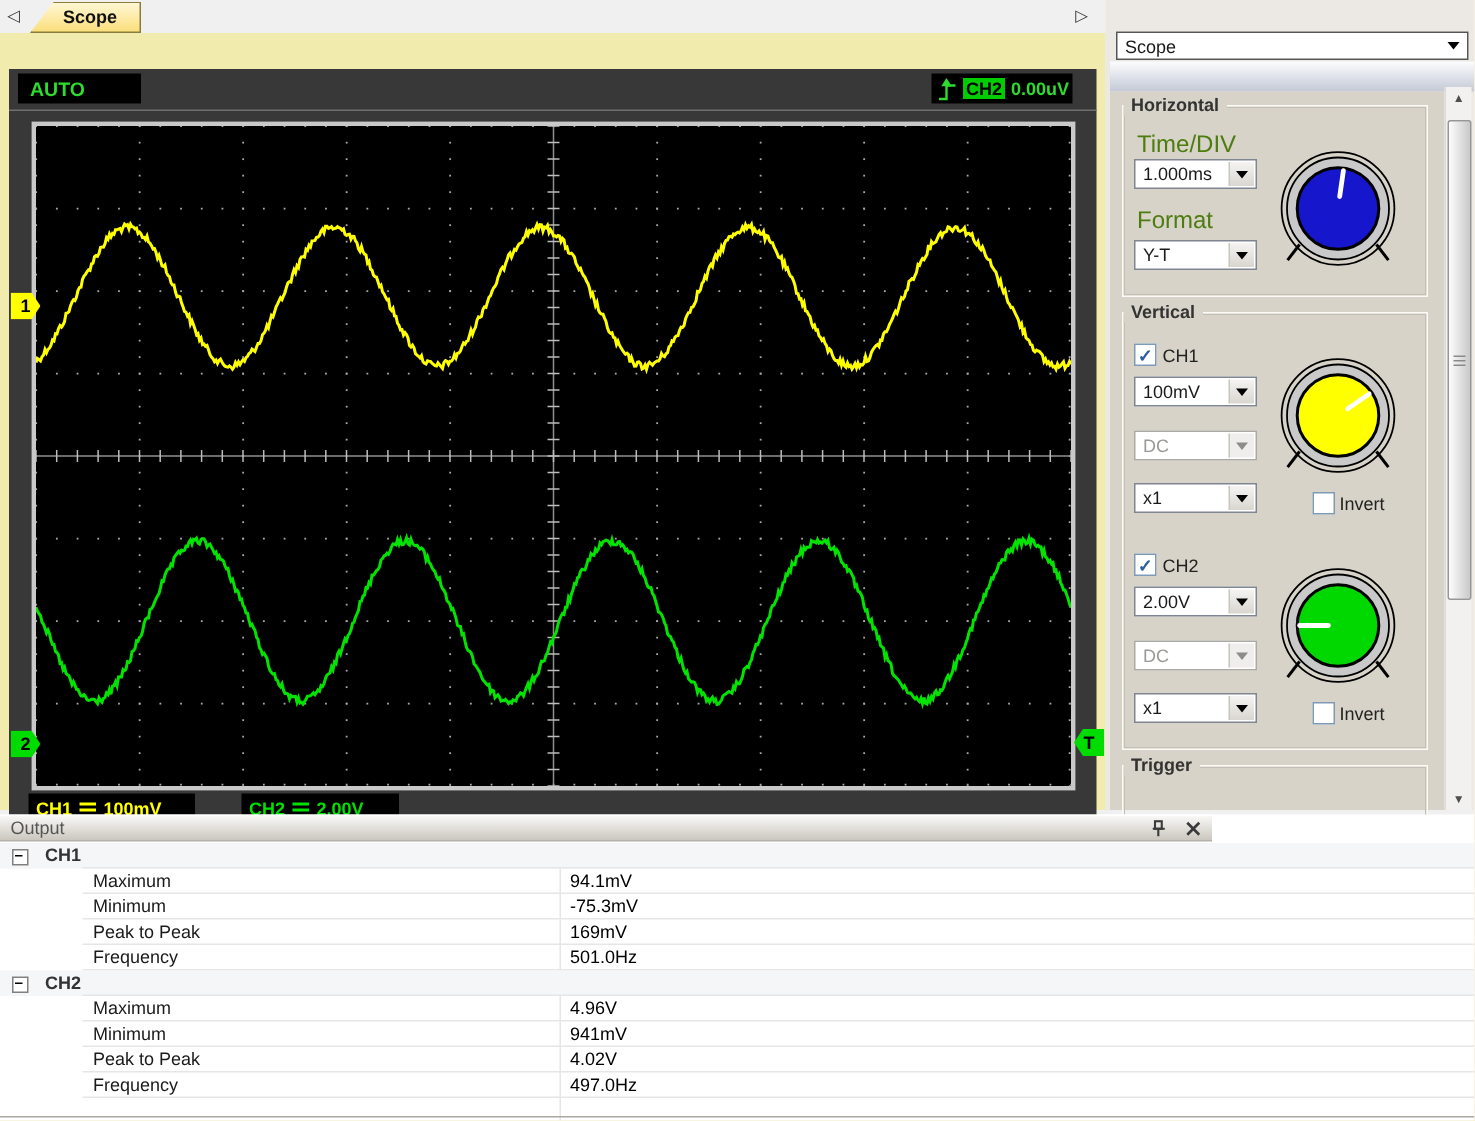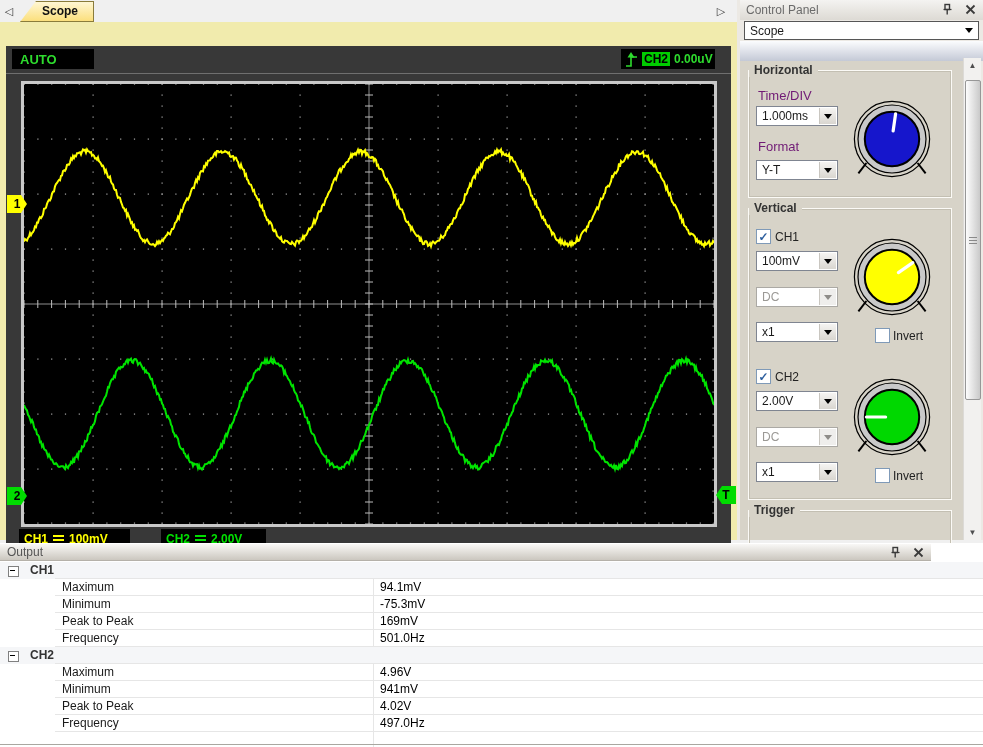--- a/index.html
+++ b/index.html
@@ -53,21 +53,21 @@
   .cp-grad{left:740px;top:41px;width:243px;height:20px;background:linear-gradient(#FBFCFE,#C4C9D6);}
   .cp-content{left:740px;top:61px;width:223px;height:479px;background:#D7D3C8;}
 
   .group{position:absolute;border:1px solid #FBFAF6;box-shadow:0 0 0 1px #C3BFB2 inset;}
   .group-title{position:absolute;top:-8px;left:0;right:0;text-align:left;font-weight:bold;}
   .group-title span{background:#D7D3C8;padding:0 5px;color:#333;font-size:12px;}
   .g-horz{left:748px;top:70px;width:202px;height:126px;}
   .g-vert{left:748px;top:208px;width:202px;height:290px;}
   .g-trig{left:748px;top:510px;width:202px;height:40px;}
 
-  .fld-label{position:absolute;color:#701a75;font-size:13px;}
+  .fld-label{position:absolute;color:#4d7c0f;font-size:16px;}
   .combo{position:absolute;width:82px;height:20px;background:#fff;border:1px solid #7F8591;
          display:flex;align-items:center;padding-left:5px;box-sizing:border-box;font-size:12px;cursor:pointer;}
   .combo .btn{position:absolute;right:1px;top:1px;bottom:1px;width:16px;
               background:linear-gradient(#F5F4F2,#D9D6D0);border-left:1px solid #C9C6C0;
               display:flex;align-items:center;justify-content:center;}
   .combo.disabled{border-color:#ABA9A4;color:#9B9995;cursor:default;}
   .combo.disabled .btn{background:#EFEEEC;}
   .combo.disabled .caret{border-top-color:#8E8C88;}
 
   .checkbox{position:absolute;width:13px;height:13px;background:#fff;border:1px solid #7F9AB8;
@@ -80,21 +80,21 @@
   
   .sbar{left:963px;top:58px;width:17px;height:482px;background:#F2F1EF;border-left:1px solid #DCDAD6;}
   .sbtn{position:absolute;left:0;width:17px;height:15px;display:flex;align-items:center;justify-content:center;
         font-size:8px;color:#4E4E4E;cursor:pointer;}
   .sthumb{position:absolute;left:1px;width:14px;top:22px;height:318px;background:linear-gradient(90deg,#FDFDFD,#C9C9C9);
           border:1px solid #979797;border-radius:2px;cursor:pointer;}
   .sgrip{position:absolute;left:3px;top:50%;width:8px;height:1px;background:#8A8A8A;box-shadow:0 -3px #8A8A8A,0 3px #8A8A8A;}
 
   
   .opanel{left:0;top:543px;width:983px;height:204px;background:#fff;}
-  .op-header{left:0;top:543px;width:931px;height:18px;background:linear-gradient(#F9F8F6,#CBC7BF);
+  .op-header{left:0;top:543px;width:808px;height:18px;background:linear-gradient(#F9F8F6,#CBC7BF);
              border-top:1px solid #FFF;border-bottom:1px solid #B5B1A9;box-sizing:border-box;
              display:flex;align-items:center;padding-left:7px;color:#555;font-size:12px;}
   .op-rows{left:0;top:562px;width:983px;height:180px;}
   .orow{position:absolute;left:0;width:983px;height:17px;}
   .orow .hsep{position:absolute;left:55px;right:0;bottom:0;height:1px;background:#E6E6E6;}
   .orow .vsep{position:absolute;left:373px;top:0;bottom:0;width:1px;background:#E6E6E6;}
   .orow .lbl{position:absolute;left:62px;top:1px;color:#1a1a1a;}
   .orow .val{position:absolute;left:380px;top:1px;color:#000000;}
   .ogroup{background:#F5F6F8;}
   .ogroup .gname{position:absolute;left:30px;top:1px;font-weight:bold;color:#333;}
@@ -1071,34 +1071,20 @@
         <div class="st-badge st-ch2">
           <span>CH2</span>
           <span class="coupling"></span>
           <span>2.00V</span>
         </div>
       </div>
     </div>
   </div>
 
   <div class="abs cpanel"></div>
-  <div class="abs cp-header">
-    <span>Control Panel</span>
-    <span class="hdr-icons">
-      <svg class="hdr-icon" viewBox="0 0 13 13">
-        <rect x="4" y="1.5" width="4.5" height="5" fill="none" stroke="#3A3A3A" stroke-width="1.4"></rect>
-        <line x1="2.5" y1="6.5" x2="10.5" y2="6.5" stroke="#3A3A3A" stroke-width="1.2"></line>
-        <line x1="6.2" y1="6.5" x2="6.2" y2="11.5" stroke="#3A3A3A" stroke-width="1.4"></line>
-      </svg>
-      <svg class="hdr-icon" viewBox="0 0 13 13">
-        <line x1="2.5" y1="2.5" x2="10.5" y2="10.5" stroke="#3A3A3A" stroke-width="1.8"></line>
-        <line x1="10.5" y1="2.5" x2="2.5" y2="10.5" stroke="#3A3A3A" stroke-width="1.8"></line>
-      </svg>
-    </span>
-  </div>
   <div class="abs cp-select">
     <span>Scope</span>
     <span class="caret"></span>
   </div>
   <div class="abs cp-grad"></div>
   <div class="abs cp-content"></div>
 
   <div class="group g-horz">
     <div class="group-title"><span>Horizontal</span></div>
   </div>

